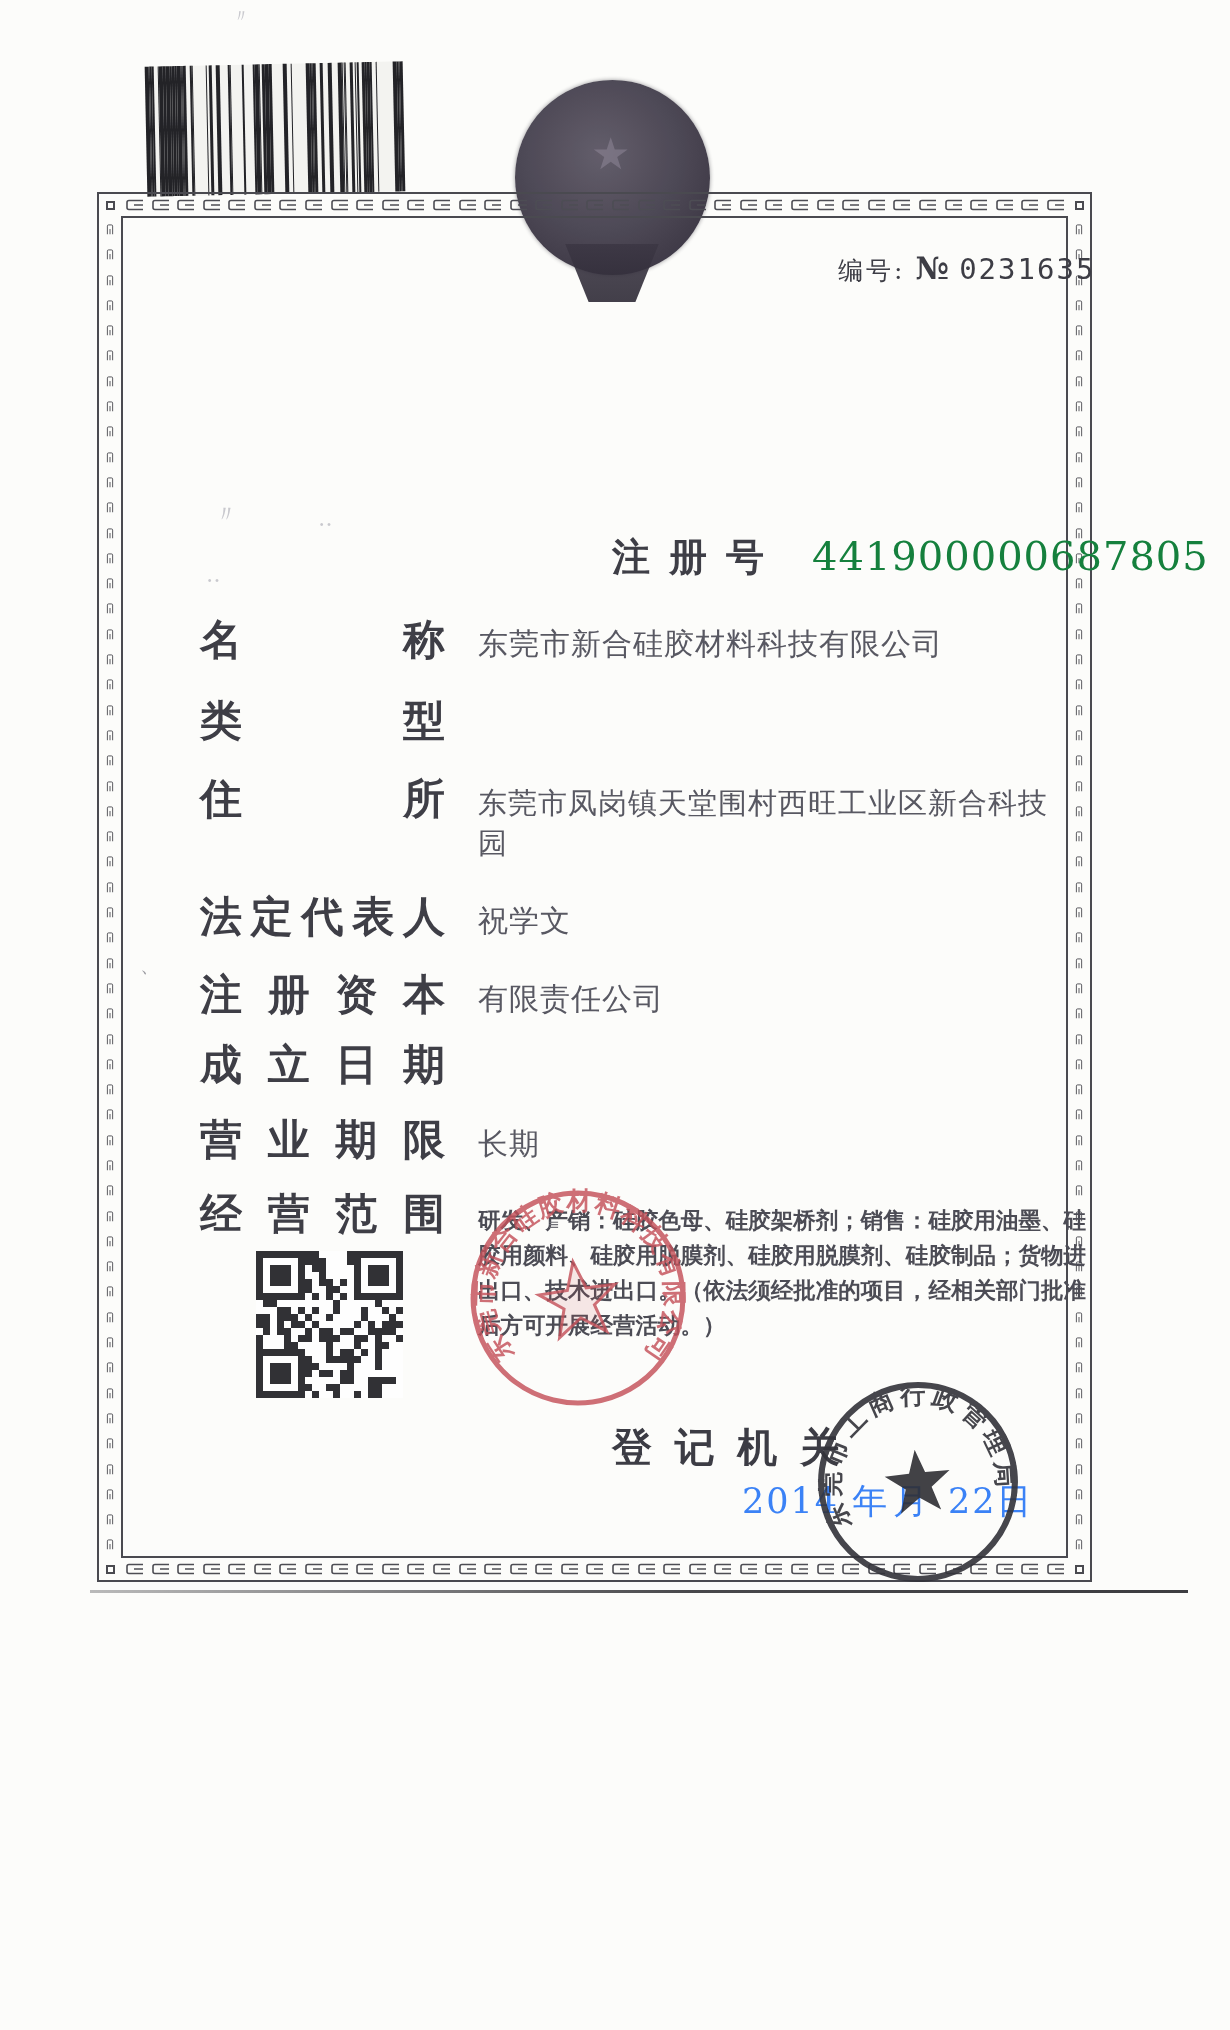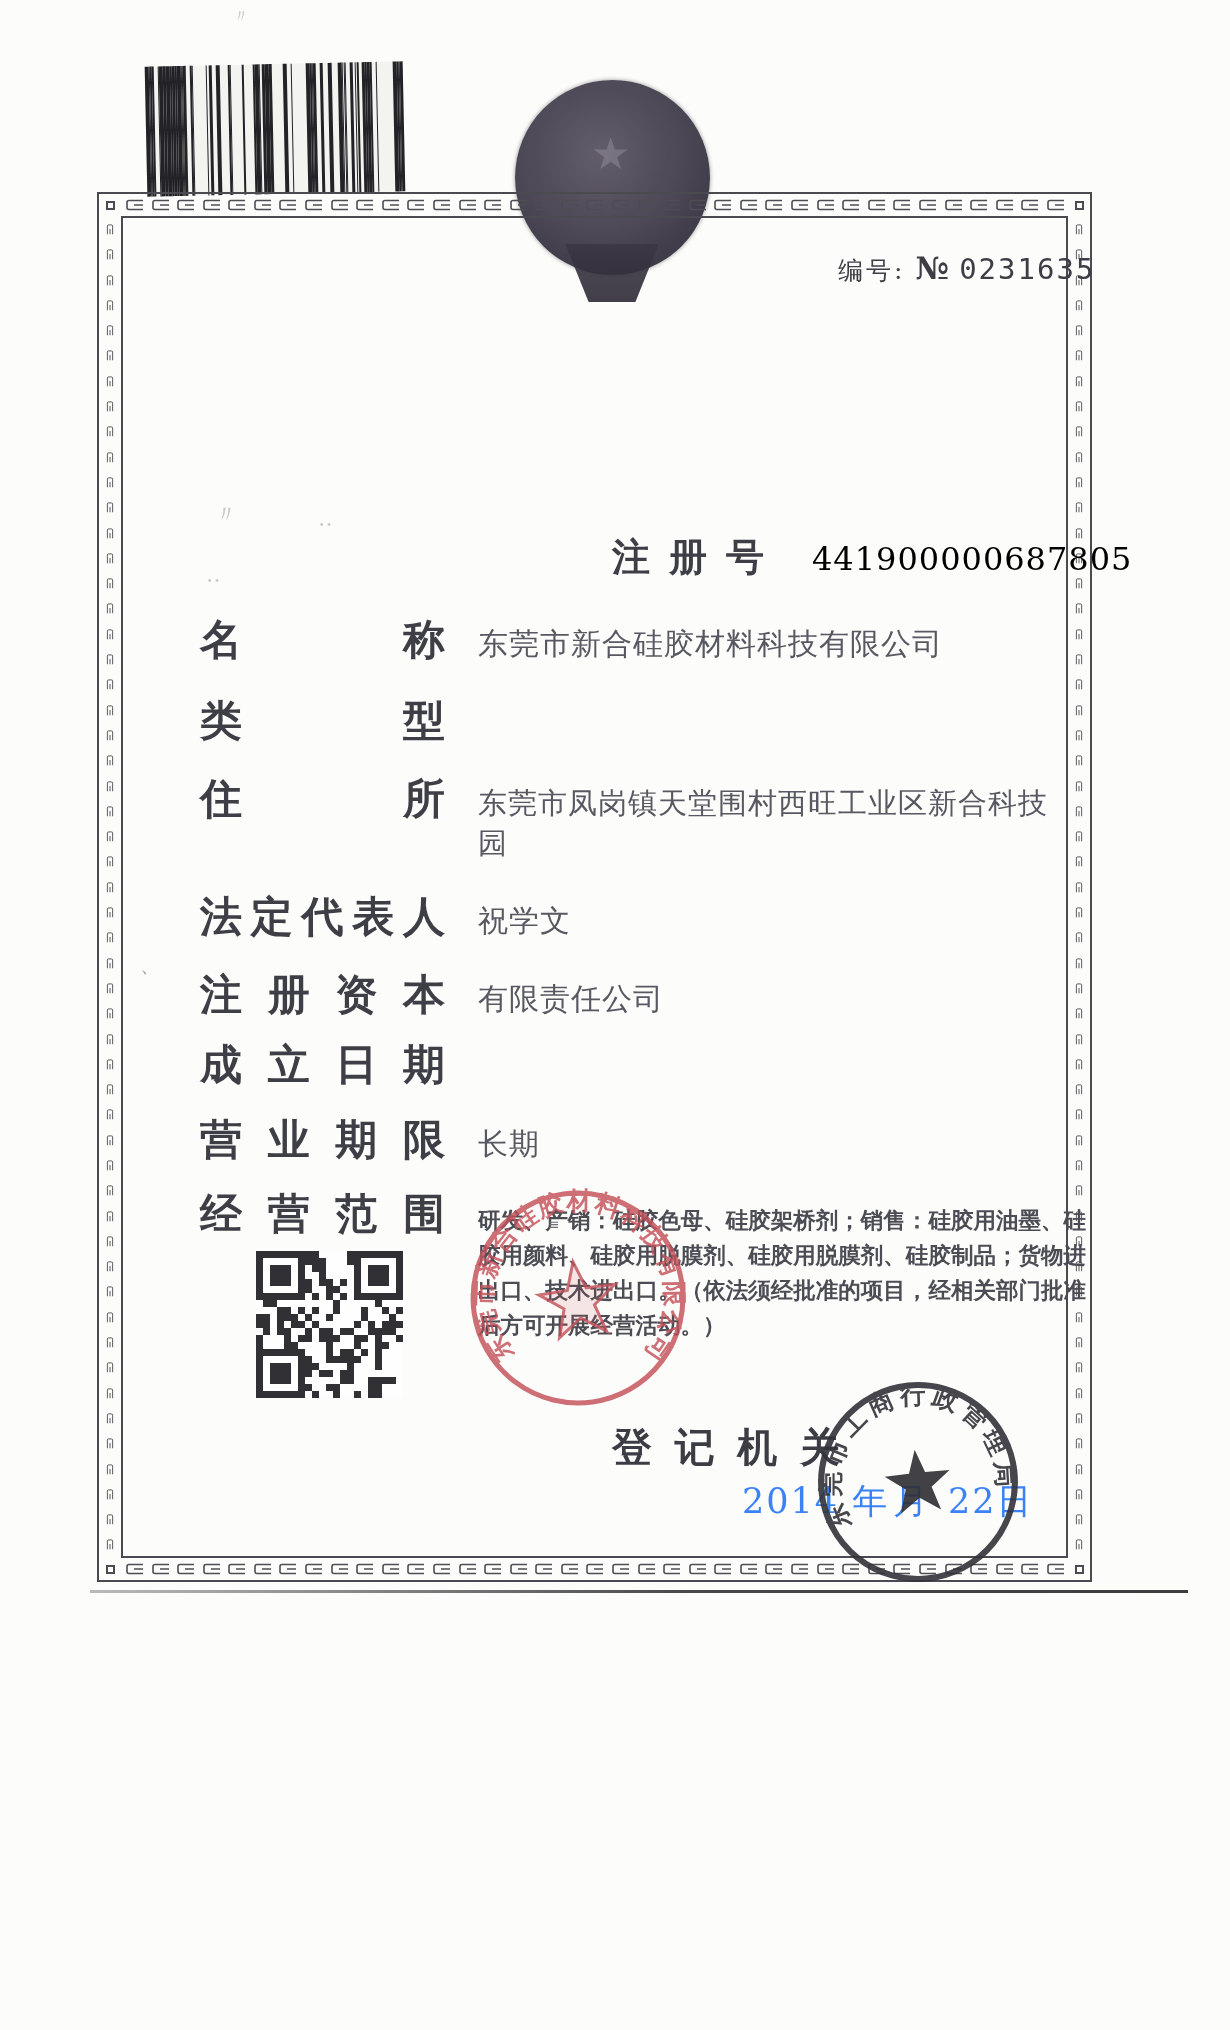--- a/index.html
+++ b/index.html
@@ -42,21 +42,21 @@
   .serial .lbl { font-size:25px; letter-spacing:3px; }
   .serial .mark { font-size:31px; font-weight:700; }
   .serial .num { font-size:29px; font-family:"DejaVu Sans Mono", monospace; letter-spacing:2px; }
 
   .title { position:absolute; left:97px; top:316px; width:995px; text-align:center;
     font-family:"DejaVu Sans", sans-serif; font-weight:800; font-size:146px; line-height:1.1;
     letter-spacing:56px; text-indent:56px; color:#2d2d33; text-shadow:1px 1px 0 rgba(45,45,50,.35); }
 
   .reg-row { position:absolute; left:612px; top:532px; display:flex; align-items:baseline; }
   .reg-label { width:152px; font-size:38px; font-weight:700; color:#3e3e46; }
-  .reg-number { margin-left:48px; font-size:32px; color:#000000; letter-spacing:1px; }
+  .reg-number { margin-left:48px; font-size:40px; color:#15803d; letter-spacing:1px; }
 
   
   .fields { position:absolute; left:200px; top:612px; width:875px; }
   .field-row { display:flex; align-items:baseline; min-height:48px; }
   .field-row:nth-of-type(2){margin-top:25px;} .field-row:nth-of-type(3){margin-top:22px;}
   .field-row:nth-of-type(4){margin-top:25px;} .field-row:nth-of-type(5){margin-top:22px;}
   .field-row:nth-of-type(6){margin-top:14px;} .field-row:nth-of-type(7){margin-top:19px;}
   .field-row:nth-of-type(8){margin-top:18px;}
   .field-label { width:245px; flex:0 0 245px; font-size:42px; font-weight:700; color:#3e3e46; }
   .field-value { margin-left:33px; font-size:30px; color:#585862; letter-spacing:1px; }

